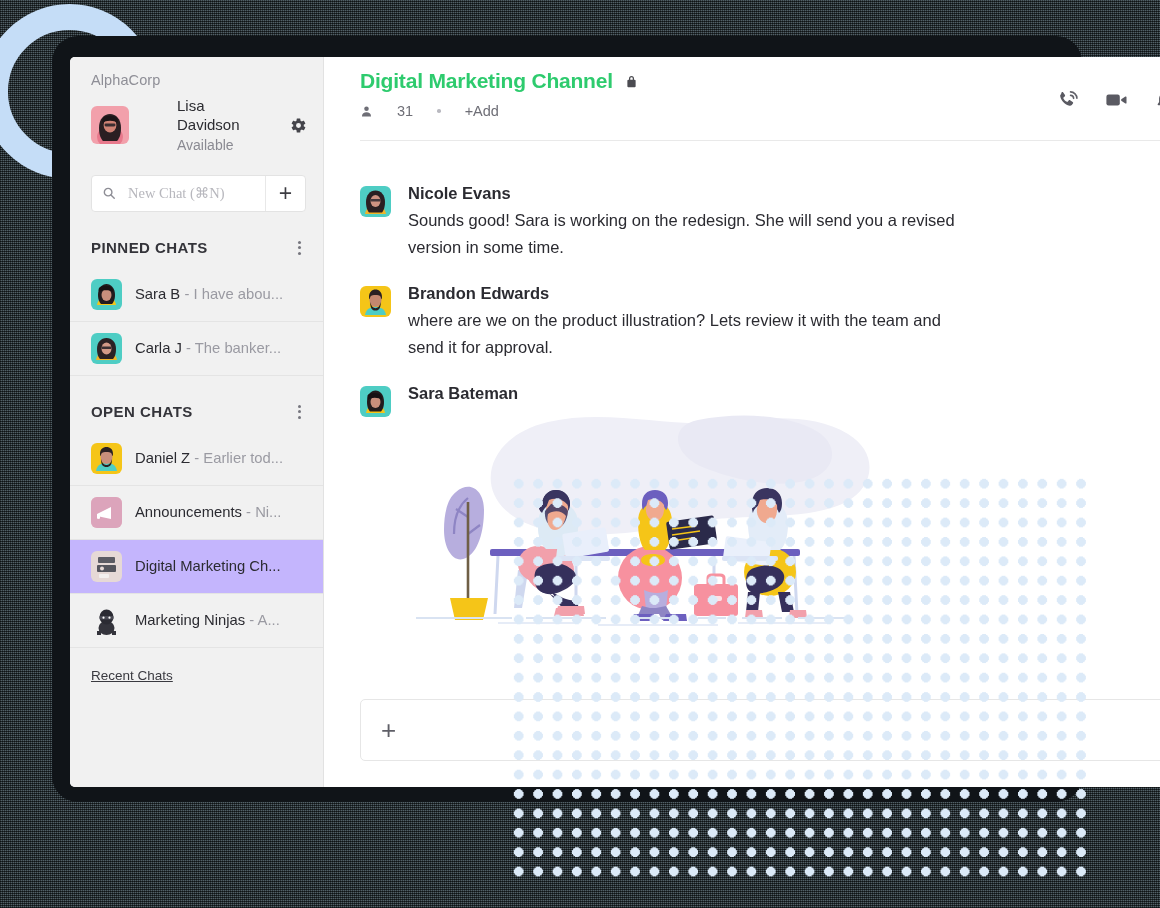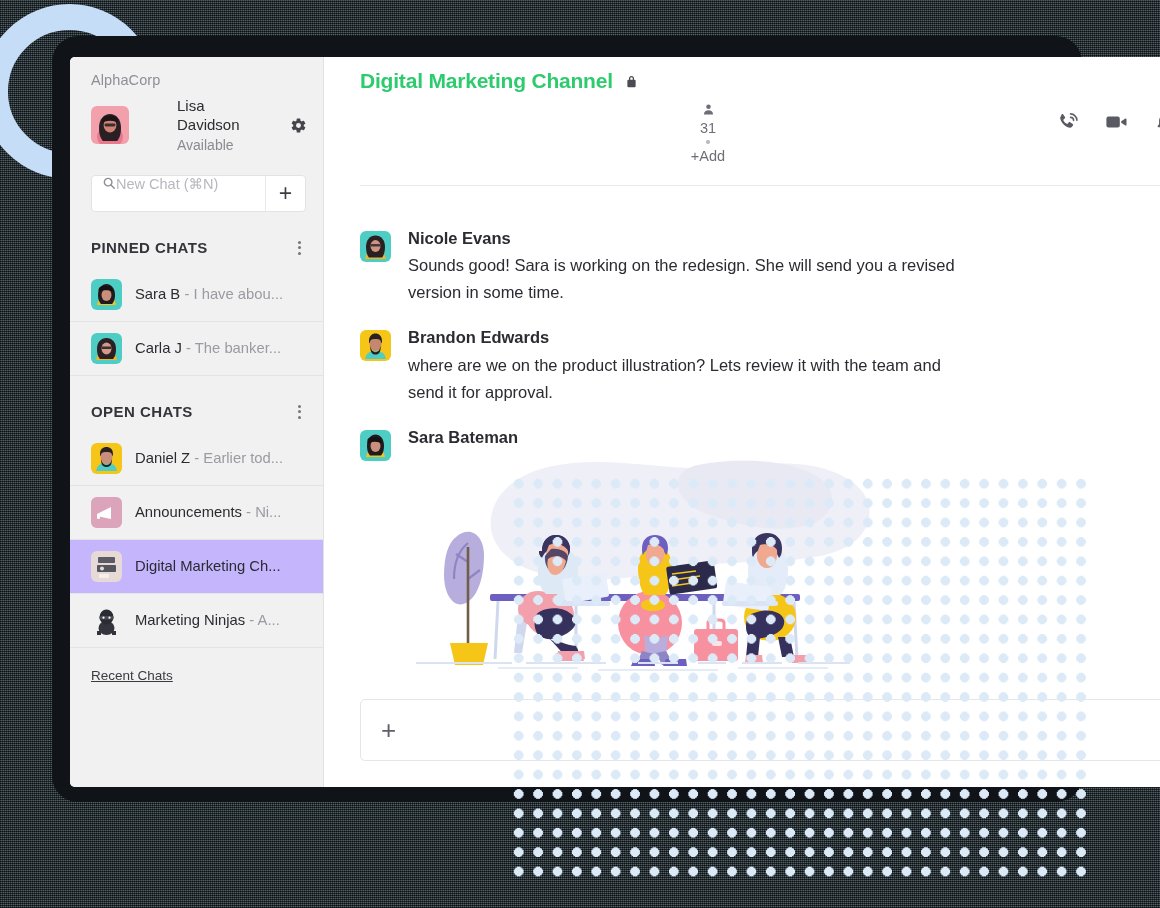--- a/index.html
+++ b/index.html
@@ -134,24 +134,25 @@
     display: flex;
     height: 37px;
     background: #fff;
     border: 1px solid #e3e3e3;
     border-radius: 4px;
   }
 
   .search-box {
     flex: 1;
     display: flex;
-    align-items: flex-start;
+    align-items: center;
     padding-left: 10px;
-    gap: 0;
+    gap: 12px;
     min-width: 0;
+    font-family: Liberation Serif, serif;
   }
 
   .search-placeholder {
     font-size: 14.5px;
     color: #b7b7bd;
     white-space: nowrap;
   }
 
   .plus-btn {
     width: 40px;
@@ -247,25 +248,24 @@
     font-weight: bold;
     color: #2ecb6e;
     letter-spacing: -.2px;
   }
 
   .lock-icon { color: #4b4b51; display: block; }
 
   .meta-row {
     display: flex;
     align-items: center;
-    gap: 4px;
+    gap: 24px;
     margin-top: 10px;
     font-size: 14.5px;
     color: #6e6e76;
-    flex-direction: column;
   }
   .meta-dot {
     width: 3.5px; height: 3.5px; border-radius: 50%;
     background: #b9b9c0; display: block;
   }
   .meta-add { color: #6e6e76; }
 
   .header-actions {
     display: flex;
     align-items: center;

